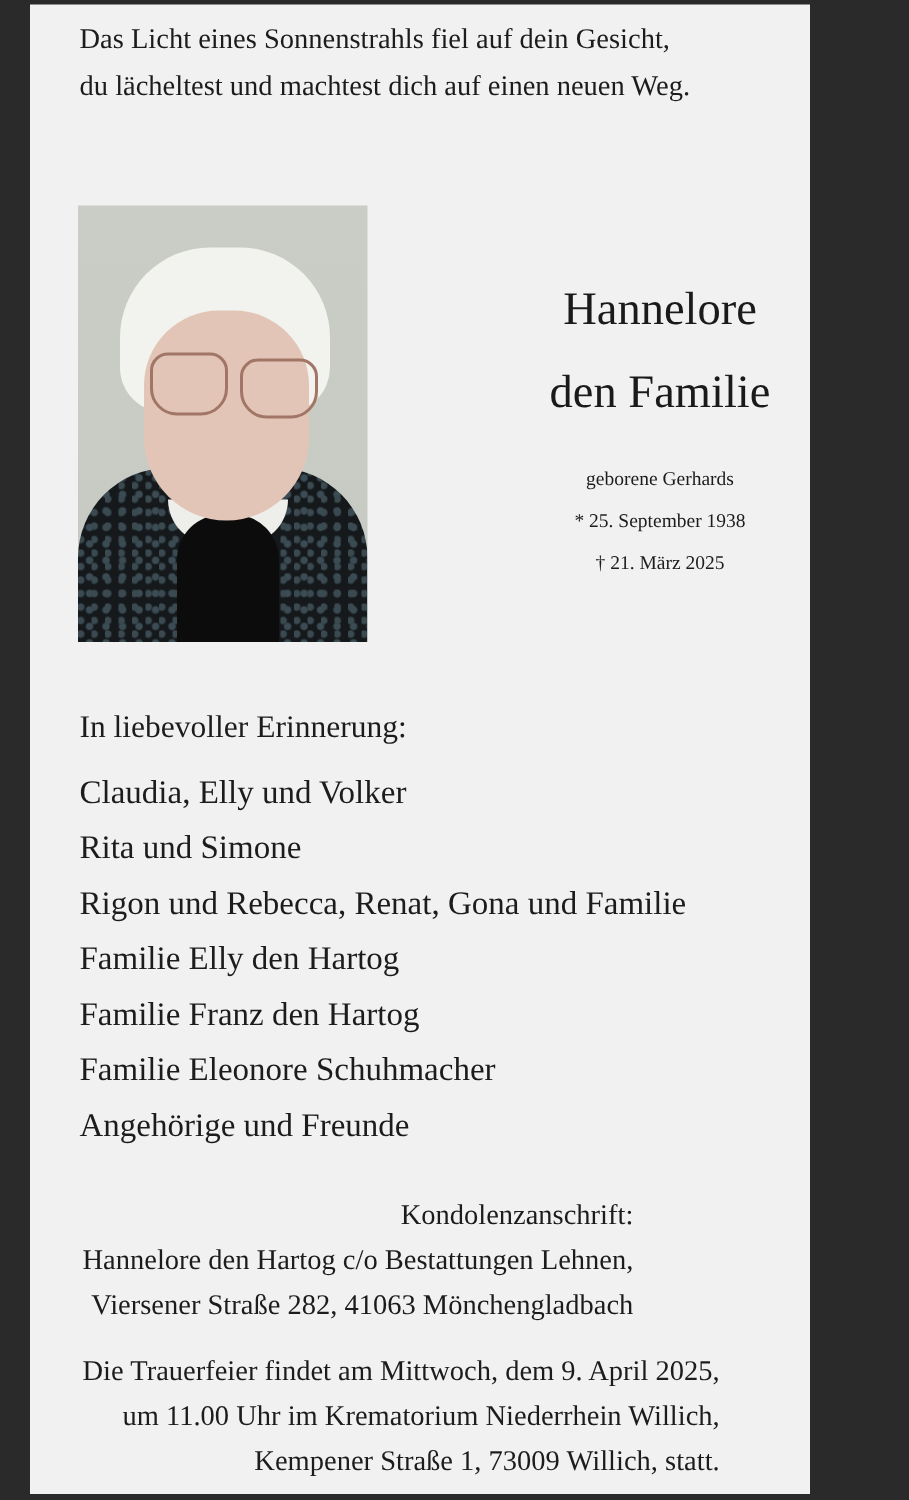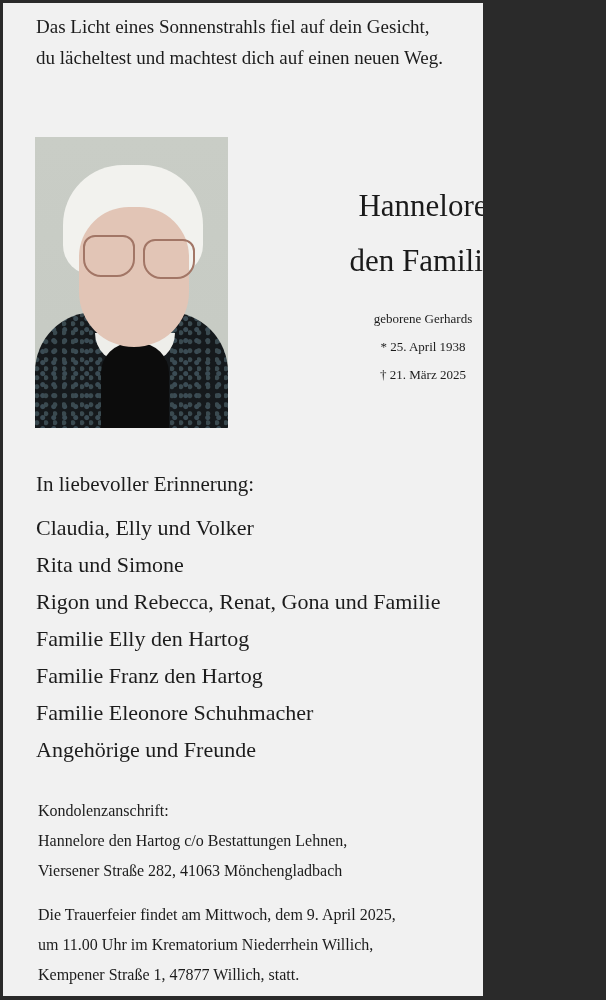--- a/index.html
+++ b/index.html
@@ -1,35 +1,35 @@
 <!DOCTYPE html>
 <html><head>
 <meta charset="utf-8">
 <style>
   html, body { margin:0; padding:0; }
   body { width:606px; height:1000px; background:#2a2a2a; font-family:"Liberation Serif","DejaVu Serif",serif; color:#1c1c1c; }
-  .page { position:absolute; left:3px; top:3px; width:480px; height:993px; background:#f1f1f1; overflow:hidden; }
+  .page { position:absolute; left:20px; top:3px; width:520px; height:993px; background:#f1f1f1; overflow:hidden; }
   .poem { position:absolute; left:33px; top:8px; font-size:19px; line-height:31px; }
   .photo { position:absolute; left:32px; top:134px; width:193px; height:291px; overflow:hidden;
     background: linear-gradient(180deg,#c9cdc6 0%,#c6cac3 100%); }
   .photo .hair { position:absolute; left:28px; top:28px; width:140px; height:110px; border-radius:60px 60px 30px 30px; background:#f2f2ee; }
   .photo .face { position:absolute; left:44px; top:70px; width:110px; height:140px; border-radius:50px 50px 55px 55px; background:#e2c5b6; }
   .photo .glasses-l { position:absolute; left:48px; top:98px; width:48px; height:38px; border:2px solid #a27666; border-radius:12px 12px 18px 18px; }
   .photo .glasses-r { position:absolute; left:108px; top:102px; width:48px; height:36px; border:2px solid #a27666; border-radius:12px 12px 18px 18px; }
   .photo .body { position:absolute; left:0; top:175px; width:193px; height:120px; border-radius:60px 60px 0 0;
     background: radial-gradient(circle at 20% 30%,#3a4a50 0 2px,transparent 3px), radial-gradient(circle at 70% 60%,#3b4c55 0 2px,transparent 3px), #15191c;
     background-size:9px 9px, 11px 11px, auto; }
   .photo .collar { position:absolute; left:60px; top:196px; width:80px; height:30px; border-radius:0 0 40px 40px; background:#eeeeea; }
   .photo .shirt { position:absolute; left:66px; top:206px; width:68px; height:90px; background:#0c0c0c; border-radius:30px 30px 0 0; }
   .name { position:absolute; left:270px; top:175px; width:300px; text-align:center; font-size:31px; line-height:55px; color:#1a1a1a; }
   .meta { position:absolute; left:270px; top:302px; width:300px; text-align:center; font-size:13px; line-height:28px; }
   .section { position:absolute; left:33px; font-size:22px; line-height:37px; }
   .intro { top:463px; font-size:21px; }
   .mourners { top:506px; }
-  .info { position:absolute; left:35px; font-size:16px; line-height:30px; }
+  .info { position:absolute; left:35px; font-size:19px; line-height:30px;text-align:right; }
   .cond { top:793px; }
   .funeral { top:897px; }
 </style>
 </head>
 <body>
 
 <div class="page">
   <div class="poem">
     <div>Das Licht eines Sonnenstrahls fiel auf dein Gesicht,</div>
     <div>du lächeltest und machtest dich auf einen neuen Weg.</div>
@@ -44,21 +44,21 @@
     <div class="glasses-l"></div>
     <div class="glasses-r"></div>
   </div>
 
   <div class="name">
     <div>Hannelore</div>
     <div>den Familie</div>
   </div>
   <div class="meta">
     <div>geborene Gerhards</div>
-    <div>* 25. April 1938</div>
+    <div>* 25. September 1938</div>
     <div>† 21. März 2025</div>
   </div>
 
   <div class="section intro">In liebevoller Erinnerung:</div>
   <div class="section mourners">
     <div>Claudia, Elly und Volker</div>
     <div>Rita und Simone</div>
     <div>Rigon und Rebecca, Renat, Gona und Familie</div>
     <div>Familie Elly den Hartog</div>
     <div>Familie Franz den Hartog</div>
@@ -68,15 +68,15 @@
 
   <div class="info cond">
     <div>Kondolenzanschrift:</div>
     <div>Hannelore den Hartog c/o Bestattungen Lehnen,</div>
     <div>Viersener Straße 282, 41063 Mönchengladbach</div>
   </div>
 
   <div class="info funeral">
     <div>Die Trauerfeier findet am Mittwoch, dem 9. April 2025,</div>
     <div>um 11.00 Uhr im Krematorium Niederrhein Willich,</div>
-    <div>Kempener Straße 1, 47877 Willich, statt.</div>
+    <div>Kempener Straße 1, 73009 Willich, statt.</div>
   </div>
 </div>
 
 </body></html>

